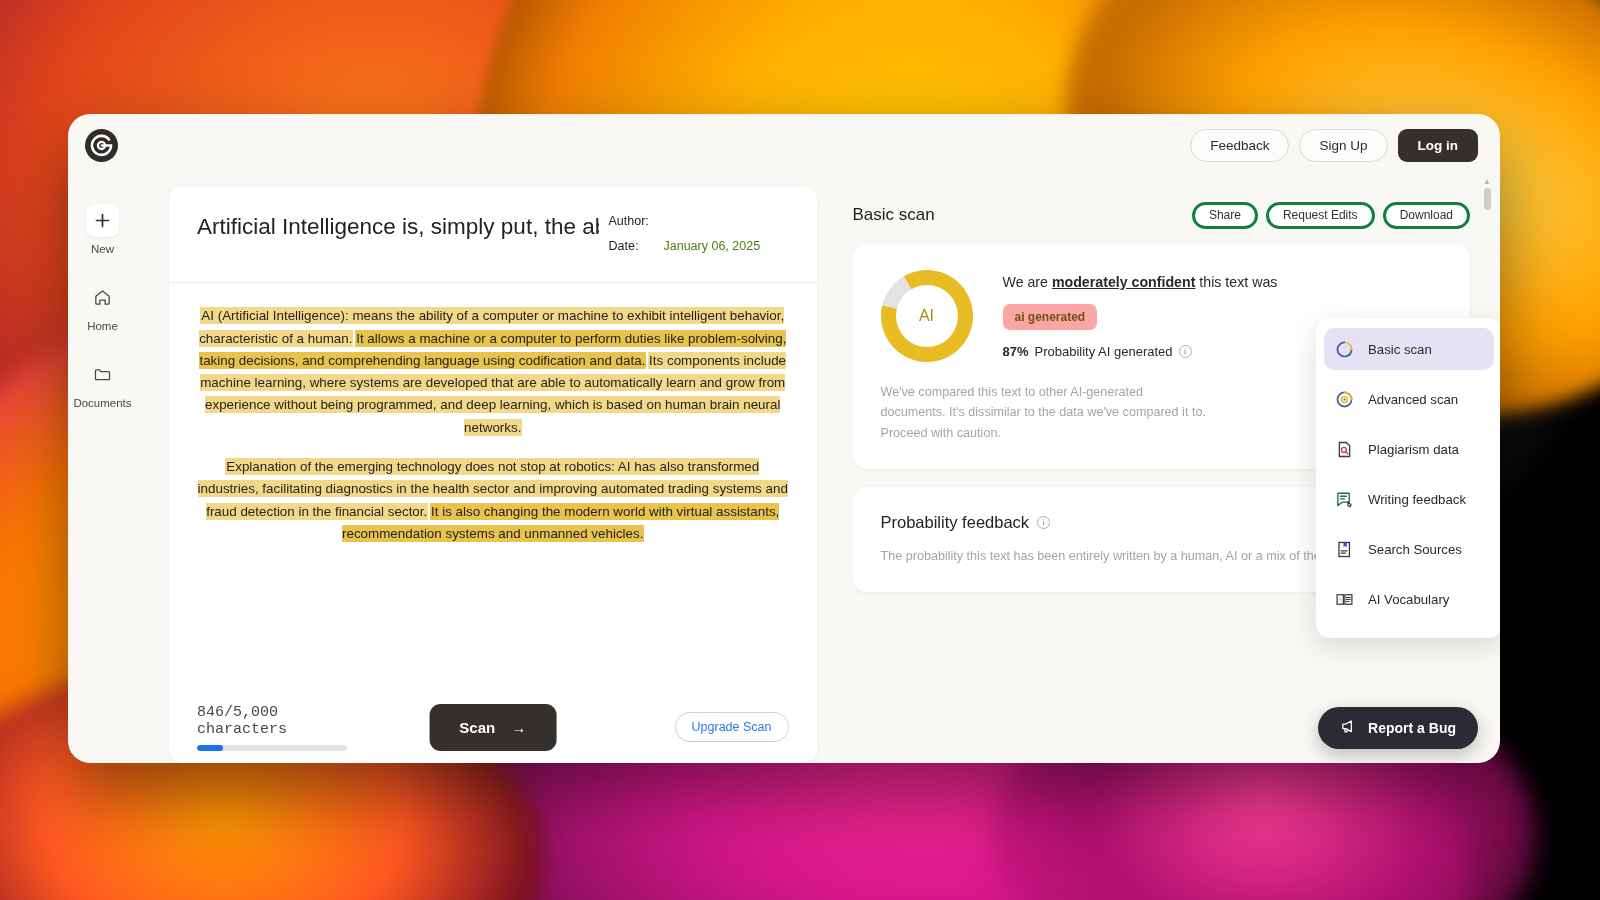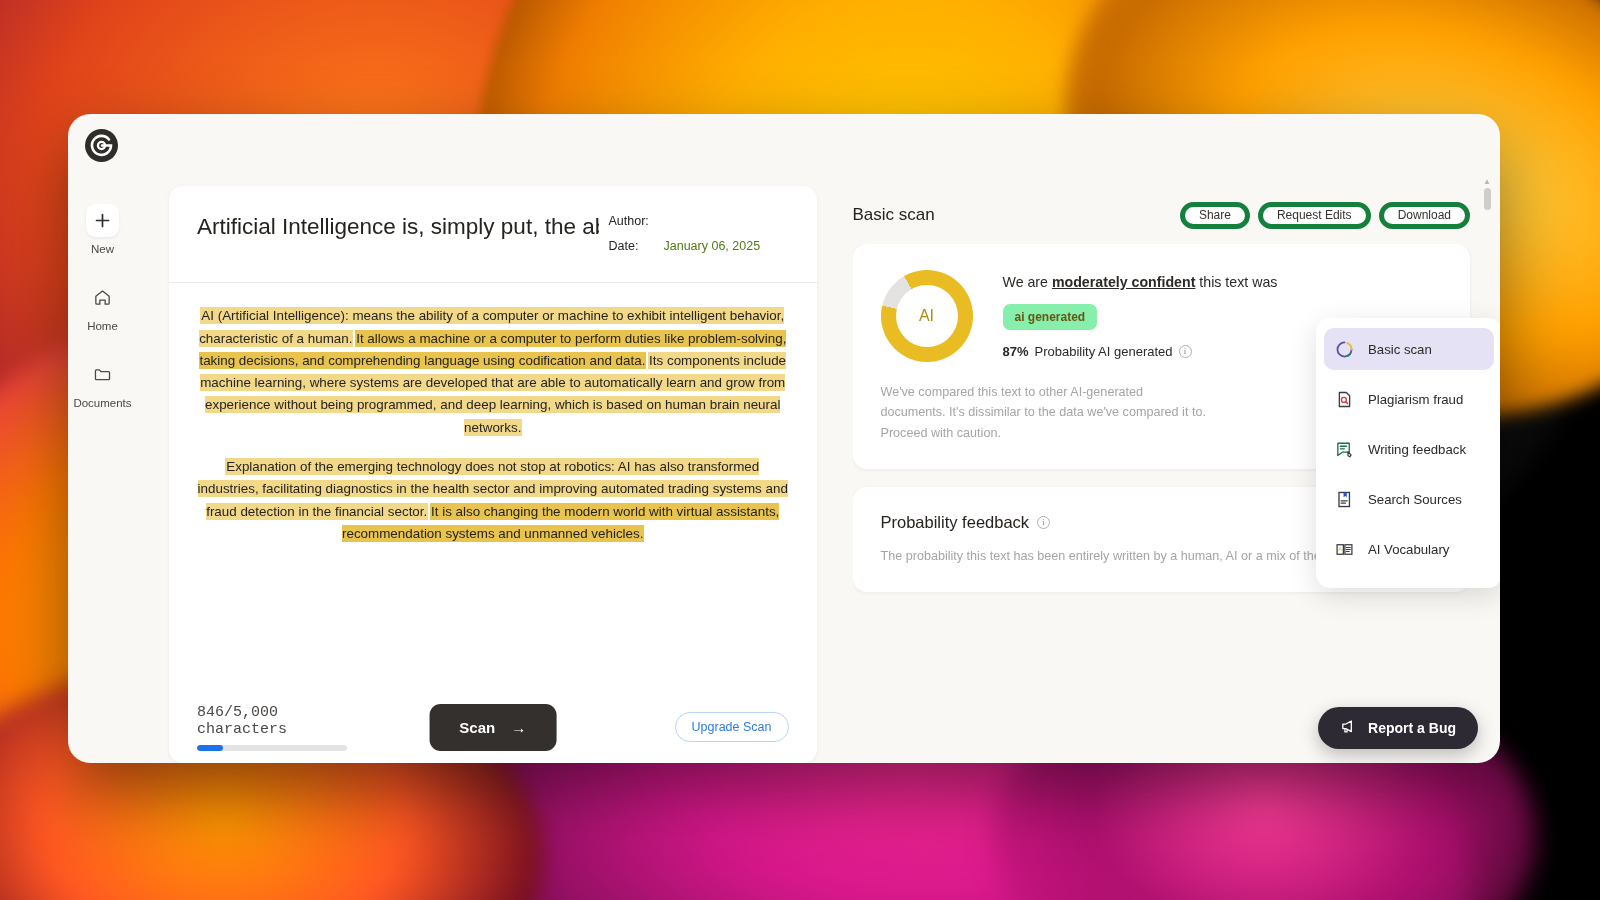--- a/index.html
+++ b/index.html
@@ -239,21 +239,21 @@
   
   .results { flex: 1; padding: 10px 0 0 36px; min-width: 0; position: relative; }
   .results-head {
     height: 58px;
     display: flex; align-items: center;
     padding-right: 30px;
   }
   .results-title { font-size: 17px; color: #26231f; }
   .results-actions { margin-left: auto; display: flex; gap: 8px; }
   .btn-small {
-    border: 5px solid #15803d;
+    border: 3px solid #15803d;
     background: #fff;
     border-radius: 999px;
     height: 27px;
     padding: 4px 14px;
     font-size: 12px;
     color: #35312e;
     display:flex; align-items:center;
     cursor: pointer;
     font-family: "Liberation Sans", sans-serif;
   }
@@ -271,21 +271,21 @@
   .donut-inner {
     position: absolute; inset: 15px;
     background: #fff; border-radius: 50%;
     display: flex; align-items: center; justify-content: center;
     font-size: 16px; color: #b08a14;
   }
   .conf-text { font-size: 14.2px; color: #2c2926; line-height: 1.35; }
   .conf-text u { text-decoration: underline; font-weight: bold; }
   .badge {
     display: inline-block;
-    background: #86efac;
+    background: #fca5a5;
     color: #6b5412;
     font-size: 12px;
     font-weight: bold;
     border-radius: 7px;
     padding: 6px 12px;
     margin: 12px 0 14px 0;
   }
   .prob-line { font-size: 13px; color: #2c2926; display: flex; align-items: center; gap: 6px; }
   .prob-line b { font-weight: bold; }
   .note { font-size: 12.6px; color: #a7a5a2; line-height: 1.62; margin-top: 20px; max-width: 330px; }
@@ -369,20 +369,25 @@
 
 <div class="window">
 
   <div class="topbar">
     <div class="logo">
       <svg width="33" height="33" viewBox="0 0 33 33">
         <circle cx="16.5" cy="16.5" r="16.5" fill="#2f2c29"></circle>
         <path d="M24 10.5a9.5 9.5 0 1 0 2 6h-9" stroke="#fff" stroke-width="2.6" fill="none" stroke-linecap="round"></path>
         <circle cx="16.5" cy="16.5" r="3.6" fill="none" stroke="#fff" stroke-width="2.3"></circle>
       </svg>
+    </div>
+    <div class="topbar-actions">
+      <button class="btn-pill">Feedback</button>
+      <button class="btn-pill">Sign Up</button>
+      <button class="btn-dark">Log in</button>
     </div>
   </div>
 
   <div class="body-row">
 
     <div class="sidebar">
       <div class="side-item">
         <div class="side-box filled">
           <svg width="15" height="15" viewBox="0 0 15 15">
               <path d="M7.5 1.5v12M1.5 7.5h12" stroke="#2f2c29" stroke-width="1.7" stroke-linecap="round"></path>
@@ -503,30 +508,41 @@
       <span class="menu-icon">
         <svg width="19" height="19" viewBox="0 0 20 20">
           <path d="M10 2.6a7.4 7.4 0 1 0 7.4 7.4" fill="none" stroke="#5b4fa8" stroke-width="1.9" stroke-linecap="round"></path>
           <path d="M17.4 10A7.4 7.4 0 0 0 13 3.2" fill="none" stroke="#e8bc22" stroke-width="1.9" stroke-linecap="round"></path>
           <path d="M15.9 14.8A7.4 7.4 0 0 1 12.6 17" fill="none" stroke="#1f9160" stroke-width="1.9" stroke-linecap="round"></path>
         </svg>
       </span>
       <span class="menu-label">Basic scan</span>
     </div>
 
+    <div class="menu-item">
+      <span class="menu-icon">
+        <svg width="19" height="19" viewBox="0 0 20 20">
+          <circle cx="10" cy="10" r="7.4" fill="none" stroke="#5b4fa8" stroke-width="1.8"></circle>
+          <path d="M10 2.6A7.4 7.4 0 0 1 17.4 10" fill="none" stroke="#e8bc22" stroke-width="1.8" stroke-linecap="round"></path>
+          <circle cx="10" cy="10" r="3.1" fill="none" stroke="#e8bc22" stroke-width="1.7"></circle>
+          <circle cx="10" cy="10" r="1.1" fill="#5b4fa8"></circle>
+        </svg>
+      </span>
+      <span class="menu-label">Advanced scan</span>
+    </div>
 
     <div class="menu-item">
       <span class="menu-icon">
         <svg width="19" height="19" viewBox="0 0 20 20">
           <path d="M4.6 2.6h7.3l3.5 3.5v11.3H4.6Z" fill="none" stroke="#3a3a42" stroke-width="1.4" stroke-linejoin="round"></path>
           <circle cx="9.4" cy="10.4" r="2.6" fill="none" stroke="#d03c3c" stroke-width="1.4"></circle>
           <path d="m11.4 12.4 2 2" stroke="#d03c3c" stroke-width="1.4" stroke-linecap="round"></path>
         </svg>
       </span>
-      <span class="menu-label">Plagiarism fraud</span>
+      <span class="menu-label">Plagiarism data</span>
     </div>
 
     <div class="menu-item">
       <span class="menu-icon">
         <svg width="19" height="19" viewBox="0 0 20 20">
           <path d="M3 3.4h12v9.4H7.6L3 16.4Z" fill="none" stroke="#1f6b53" stroke-width="1.4" stroke-linejoin="round"></path>
           <path d="M5.6 6.6h6.4M5.6 9.3h4.3" stroke="#1f6b53" stroke-width="1.4" stroke-linecap="round"></path>
           <path d="m13.6 12.4 3.3 3.3-1.2 2-2-1.2Z" fill="none" stroke="#3a3a42" stroke-width="1.3" stroke-linejoin="round"></path>
         </svg>
       </span>

